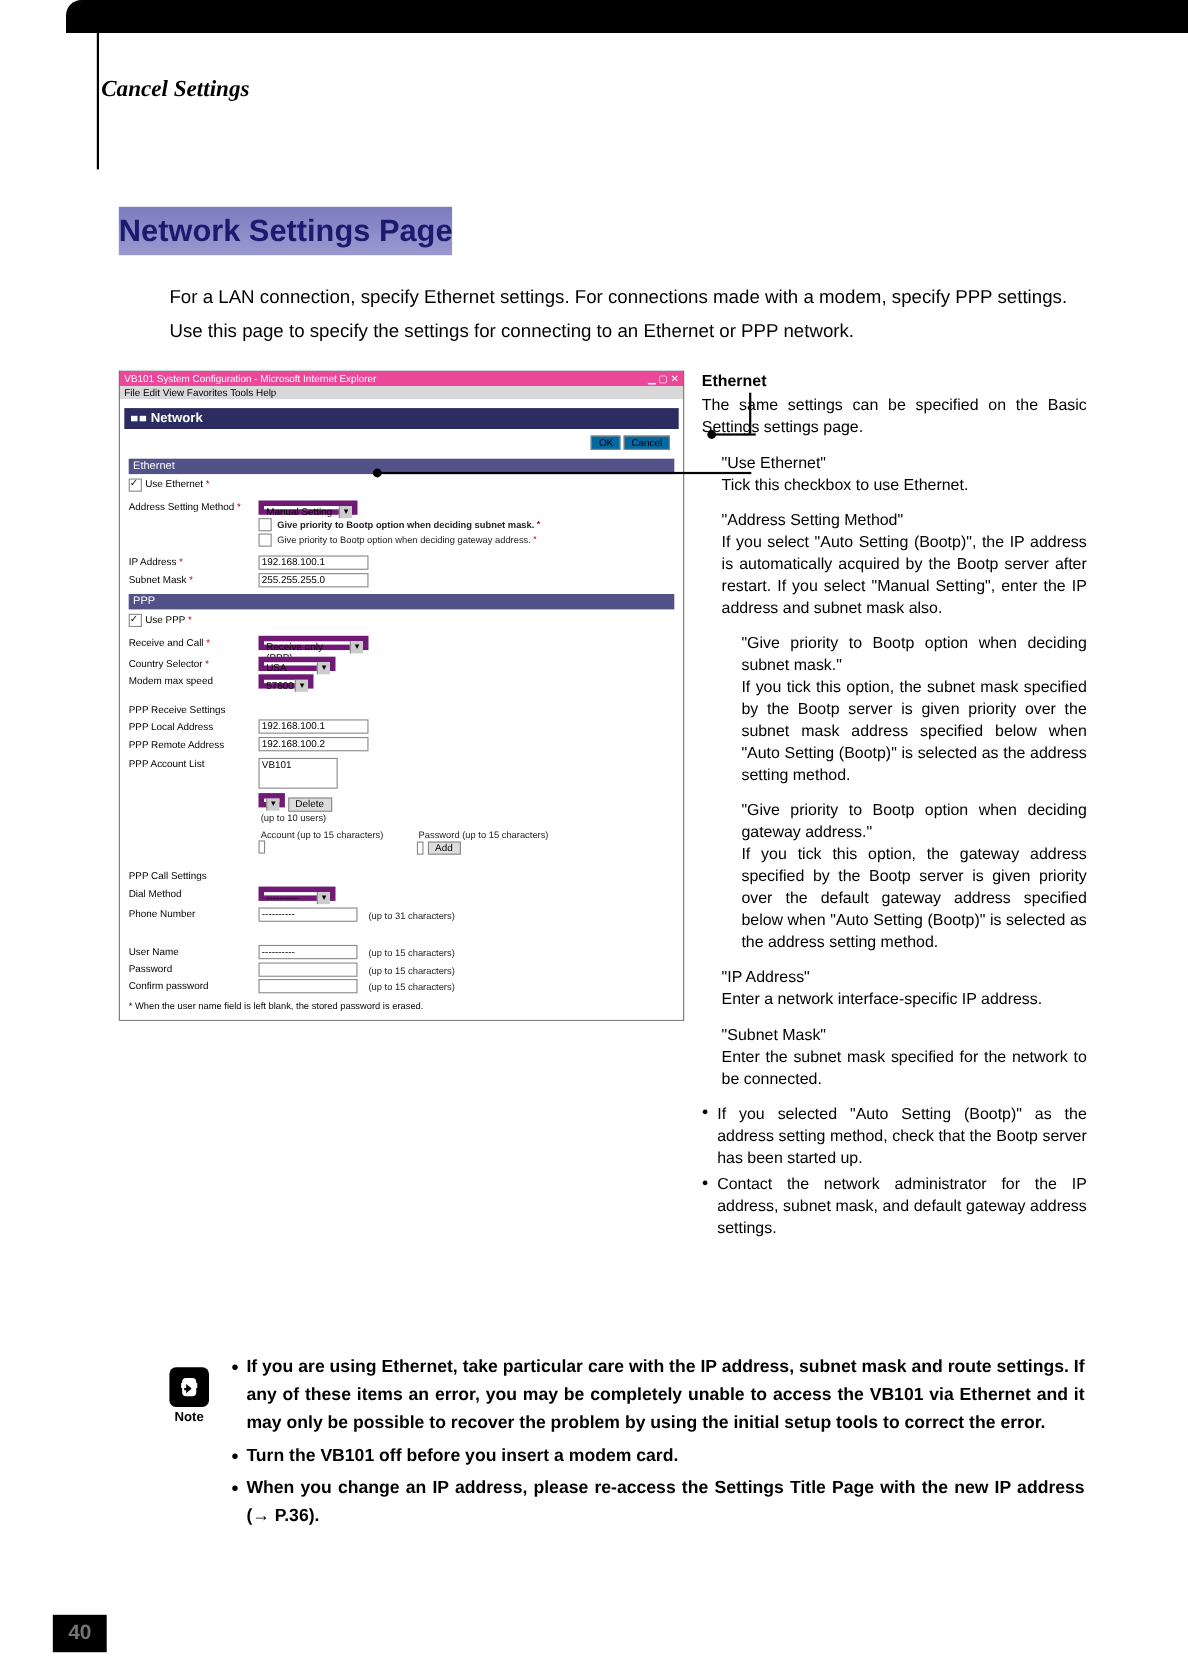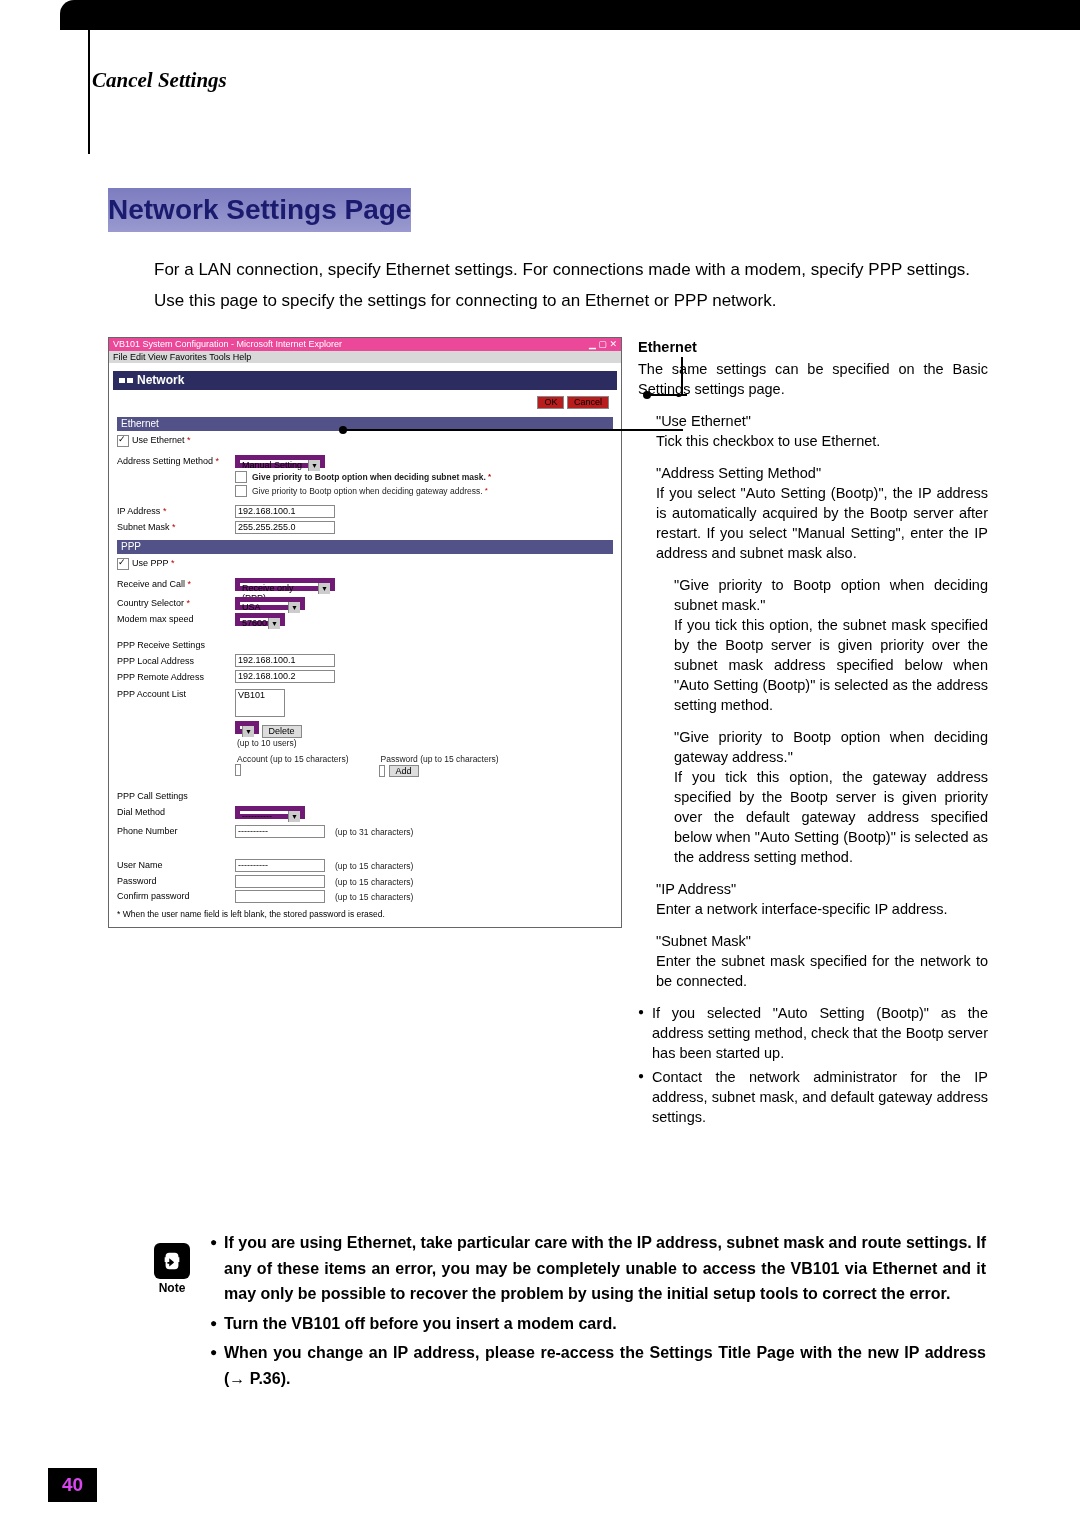--- a/index.html
+++ b/index.html
@@ -13,21 +13,21 @@
   .lead { font-size:17px; line-height:1.85; text-align:justify; margin:8px 0 20px 46px; width:834px; }
   .twocol { display:flex; gap:18px; margin-left:0; }
   .leftcol { width:512px; }
   .screenshot { width:512px; border:1px solid #666; background:#fff; font-size:9px; line-height:1.2; position:relative; }
   .ss-title { background:#ec4899; color:#fff; padding:1px 4px; font-size:9px; display:flex; justify-content:space-between; }
   .ss-menu { background:#d8d8d8; padding:1px 4px; font-size:9px; }
   .ss-body { padding:4px 8px 8px 8px; background:#fff; }
   .ss-h { background:#2c2c60; color:#fff; font-weight:bold; padding:2px 6px; margin:4px -4px; font-size:12px; display:flex; align-items:center; }
   .ss-h svg { margin-right:4px; }
   .ss-okrow { text-align:right; padding:2px 4px; }
-  .ss-ok { border:1px solid #888; background:#b91c1c; font-size:9px; padding:0 6px; display:inline-block; cursor:pointer; }
+  .ss-ok { border:1px solid #888; background:#0369a1; font-size:9px; padding:0 6px; display:inline-block; cursor:pointer; }
   .ss-bar { background:#525288; color:#fff; padding:1px 4px; font-size:10px; margin:6px 0 4px 0; }
   .ss-row { display:flex; align-items:center; margin:3px 0; }
   .ss-row.tight { margin:2px 0; }
   .ss-lab { width:118px; font-size:9px; }
   .ss-inp { border:1px solid #888; background:#fff; font-size:9px; padding:0 2px; height:13px; box-sizing:border-box; }
   .ss-sel { border:5px solid #701a75; background:#fff; font-size:9px; padding:0 12px 0 2px; height:13px; box-sizing:border-box; position:relative; display:inline-block; }
   .ss-sel .arw { position:absolute; right:0; top:0; width:11px; height:11px; background:#ccc; border-left:1px solid #888; text-align:center; line-height:11px; font-size:7px; }
   .ss-chk { width:10px; height:10px; border:1px solid #888; background:#fff; display:inline-block; margin-right:3px; position:relative; }
   .ss-chk.on::after { content:"✓"; position:absolute; top:-2px; left:0; font-size:9px; }
   .ss-btn { border:1px solid #888; background:#ddd; font-size:9px; padding:0 6px; display:inline-block; cursor:pointer; }
@@ -45,21 +45,21 @@
   .indent1 { margin-left:18px; }
   .dotitem { position:relative; padding-left:14px; margin-bottom:4px; text-align:justify; }
   .dotitem::before { content:"●"; position:absolute; left:0; top:2px; font-size:10px; }
   .note-block { position:absolute; left:150px; top:1230px; width:836px; display:flex; gap:16px; }
   .note-icon { width:44px; text-align:center; position:relative; top:13px; }
   .note-icon .badge { width:36px; height:36px; background:#000; border-radius:6px; display:flex; align-items:center; justify-content:center; color:#fff; font-size:22px; font-weight:bold; margin:0 auto 2px; }
   .note-text { font-size:12px; font-weight:bold; }
   .note-body { flex:1; font-size:16px; font-weight:bold; line-height:1.6; }
   .note-body .dotitem::before { font-size:12px; top:3px; }
   .note-body .dotitem { text-align:justify; }
-  .pagenum-box { position:absolute; left:48px; bottom:24px; background:#000; color:#d946ef; padding:6px 14px; font-size:19px; font-weight:bold; }
+  .pagenum-box { position:absolute; left:48px; bottom:24px; background:#000; color:#737373; padding:6px 14px; font-size:19px; font-weight:bold; }
 </style>
 </head>
 <body>
 
 <div class="page">
   <div class="top-bar"></div>
   <div class="left-rule"></div>
   <div class="section-title">Cancel Settings</div>
 
   <div class="content">
@@ -146,21 +146,21 @@
               <span class="ss-lab">PPP Local Address</span>
               <span class="ss-inp" style="width:100px;">192.168.100.1</span>
             </div>
             <div class="ss-row tight">
               <span class="ss-lab">PPP Remote Address</span>
               <span class="ss-inp" style="width:100px;">192.168.100.2</span>
             </div>
             <div class="ss-row" style="margin-top:6px; align-items:flex-start;">
               <span class="ss-lab">PPP Account List</span>
               <span style="display:inline-block;">
-                <span class="ss-inp" style="width:50px;height:28px;display:inline-block;vertical-align:top;">VB101</span>
+                <span class="ss-inp" style="width:72px;height:28px;display:inline-block;vertical-align:top;">VB101</span>
                 <div style="margin-top:4px;">
                   <span class="ss-sel" style="width:14px;"><span class="arw">▼</span></span>
                   <span class="ss-btn">Delete</span>
                 </div>
                 <div class="ss-hint">(up to 10 users)</div>
                 <div style="margin-top:6px;display:flex;gap:30px;">
                   <div>
                     <div class="ss-hint">Account (up to 15 characters)</div>
                     <span class="ss-inp" style="width:110px;"></span>
                   </div>

